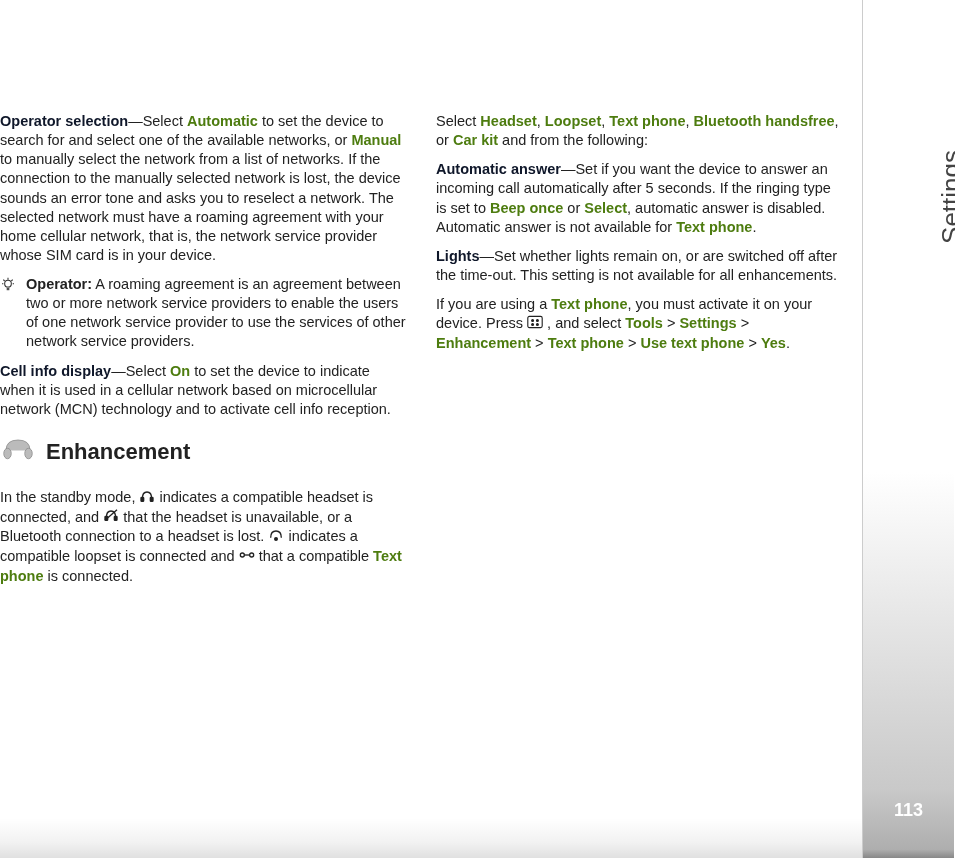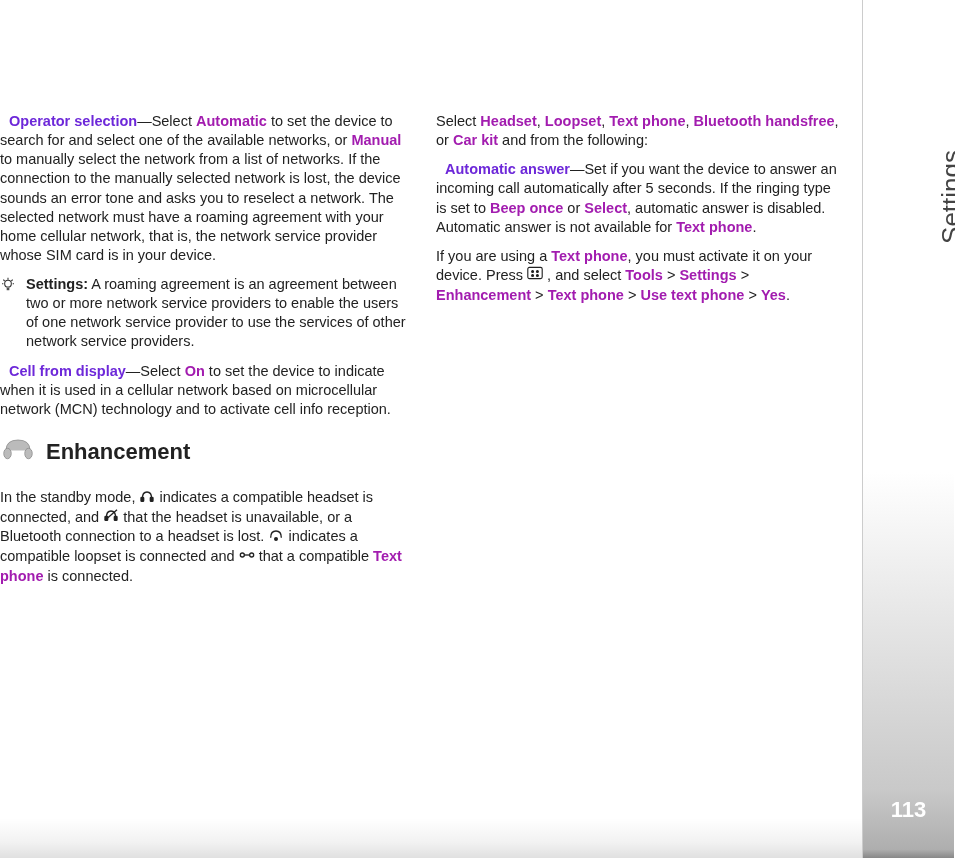--- a/index.html
+++ b/index.html
@@ -22,22 +22,22 @@
     padding: 112px 18px 0 0;
     width: 862px;
   }
   .col {
     flex: 1;
     font-size: 14.5px;
     line-height: 1.32;
     color: #222;
   }
   .col p { margin-bottom: 10px; }
-  .term { color: #6d28d9; font-weight: 700; padding-left: 9px; }
-  .ref  { color: #a21caf; font-weight: 700; }
+  .term { color: #0f172a; font-weight: 700; }
+  .ref  { color: #4d7c0f; font-weight: 700; }
   .glossary-row {
     display: flex;
     align-items: flex-start;
     gap: 6px;
     margin-bottom: 10px;
   }
   .bulb {
     margin-top: 2px;
     flex-shrink: 0;
   }
@@ -78,21 +78,21 @@
     font-family: "Trebuchet MS", Arial, sans-serif;
   }
   .sidebar-bottom {
     height: 96px;
     display: flex;
     align-items: center;
     justify-content: center;
   }
   .page-number {
     color: #ffffff;
-    font-size: 22px;
+    font-size: 18px;
     font-weight: 700;
   }
   .bottom-shadow {
     position: absolute;
     left: 0;
     bottom: 0;
     width: 862px;
     height: 40px;
     background: linear-gradient(to bottom, rgba(0,0,0,0) 0%, rgba(0,0,0,0.05) 60%, rgba(0,0,0,0.12) 100%);
     pointer-events: none;
@@ -119,26 +119,26 @@
                 <line x1="3" y1="10" x2="5" y2="10"></line>
                 <line x1="19" y1="10" x2="21" y2="10"></line>
                 <line x1="5" y1="4" x2="7" y2="6"></line>
                 <line x1="19" y1="4" x2="17" y2="6"></line>
                 <line x1="10" y1="17" x2="14" y2="17"></line>
                 <line x1="10" y1="19" x2="14" y2="19"></line>
               </g>
             </svg>
         </span>
         <div class="glossary-text">
-          <span><b>Settings:</b></span><span> A roaming agreement is an agreement between two or more network service providers to enable the users of one network service provider to use the services of other network service providers.</span>
+          <span><b>Operator:</b></span><span> A roaming agreement is an agreement between two or more network service providers to enable the users of one network service provider to use the services of other network service providers.</span>
         </div>
       </div>
 
       <p>
-        <span class="term">Cell from display</span><span>—Select </span><span class="ref">On</span><span> to set the device to indicate when it is used in a cellular network based on microcellular network (MCN) technology and to activate cell info reception.</span>
+        <span class="term">Cell info display</span><span>—Select </span><span class="ref">On</span><span> to set the device to indicate when it is used in a cellular network based on microcellular network (MCN) technology and to activate cell info reception.</span>
       </p>
 
       <div class="enh-heading">
         <span class="icon">
           <svg viewBox="0 0 48 36">
               <g fill="#bbb" stroke="#888" stroke-width="1">
                 <path d="M8 20 Q8 6 24 6 Q40 6 40 20"></path>
                 <ellipse cx="10" cy="24" rx="5" ry="7"></ellipse>
                 <ellipse cx="38" cy="24" rx="5" ry="7"></ellipse>
               </g>
@@ -181,20 +181,23 @@
 
       <p>
         <span>Select </span><span class="ref">Headset</span><span>, </span><span class="ref">Loopset</span><span>, </span><span class="ref">Text phone</span><span>, </span><span class="ref">Bluetooth handsfree</span><span>, or </span><span class="ref">Car kit</span><span> and from the following:</span>
       </p>
 
 
       <p>
         <span class="term">Automatic answer</span><span>—Set if you want the device to answer an incoming call automatically after 5 seconds. If the ringing type is set to </span><span class="ref">Beep once</span><span> or </span><span class="ref">Select</span><span>, automatic answer is disabled. Automatic answer is not available for </span><span class="ref">Text phone</span><span>.</span>
       </p>
 
+      <p>
+        <span class="term">Lights</span><span>—Set whether lights remain on, or are switched off after the time-out. This setting is not available for all enhancements.</span>
+      </p>
 
       <p>
         <span>If you are using a </span><span class="ref">Text phone</span><span>, you must activate it on your device. Press </span><span class="inline-icon"><svg viewBox="0 0 20 16">
               <g stroke="#222" stroke-width="1.4" fill="none">
                 <rect x="1" y="1" width="18" height="14" rx="2"></rect>
                 <circle cx="7" cy="6" r="1.2" fill="#222"></circle>
                 <circle cx="13" cy="6" r="1.2" fill="#222"></circle>
                 <circle cx="7" cy="11" r="1.2" fill="#222"></circle>
                 <circle cx="13" cy="11" r="1.2" fill="#222"></circle>
               </g>

